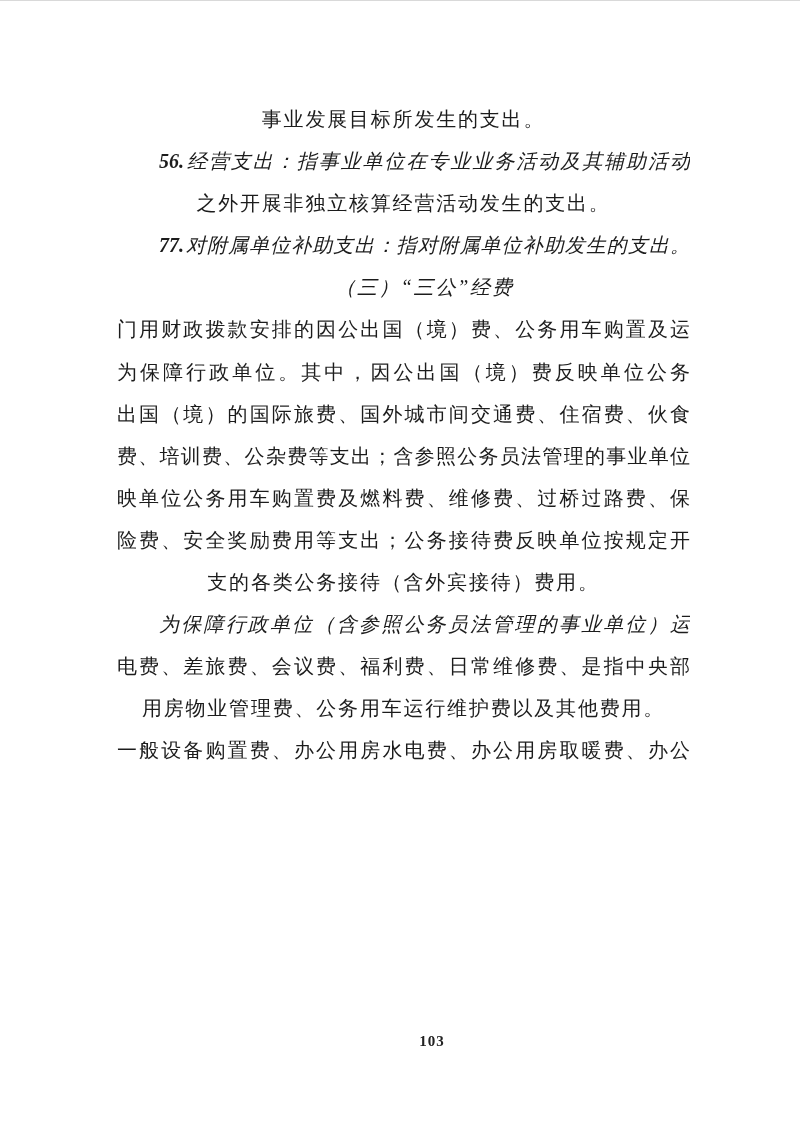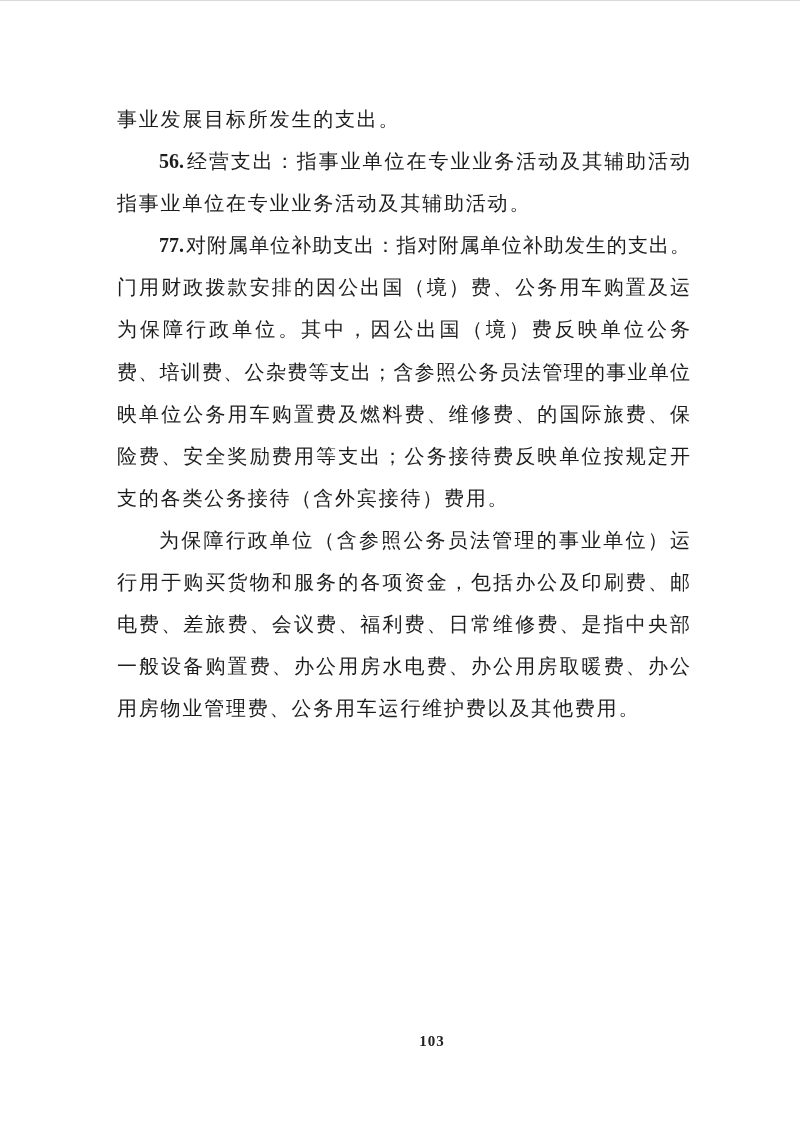--- a/index.html
+++ b/index.html
@@ -25,31 +25,32 @@
     position: absolute;
     left: 117px;
     top: 98px;
     width: 573px;
     color: #1c1c1c;
     font-size: 20px;
   }
   .line {
     height: 42.1px;
     line-height: 42.1px;
-    text-align: left;
+    text-align: center;
     letter-spacing: 1.8px;
     overflow: hidden;
   }
   .line.justify {
     text-align: justify;
     text-align-last: justify;
     letter-spacing: 0;
   }
   .line.indent {
     padding-left: 42px;
+    font-style: italic;
   }
   .num-prefix {
     font-weight: bold;
     font-family: "Liberation Serif", serif;
     letter-spacing: 0;
     padding-right: 1px;
   }
   .page-number {
     position: absolute;
     top: 1033px;
@@ -65,28 +66,29 @@
   }
 </style>
 </head>
 <body>
 
 <div class="page">
   <div class="top-edge"></div>
   <div class="doc-body" id="doc-lines">
       <div class="line">事业发展目标所发生的支出。</div>
       <div class="line indent justify"><span class="num-prefix">56.</span>经营支出：指事业单位在专业业务活动及其辅助活动</div>
-      <div class="line">指事业单位在专业业务活动及其辅助活动。</div>
+      <div class="line">之外开展非独立核算经营活动发生的支出。</div>
       <div class="line indent justify"><span class="num-prefix">77.</span>对附属单位补助支出：指对附属单位补助发生的支出。</div>
+      <div class="line indent">（三）“三公”经费</div>
       <div class="line justify">门用财政拨款安排的因公出国（境）费、公务用车购置及运</div>
       <div class="line justify">为保障行政单位。其中，因公出国（境）费反映单位公务</div>
+      <div class="line justify">出国（境）的国际旅费、国外城市间交通费、住宿费、伙食</div>
       <div class="line justify">费、培训费、公杂费等支出；含参照公务员法管理的事业单位</div>
-      <div class="line justify">映单位公务用车购置费及燃料费、维修费、的国际旅费、保</div>
+      <div class="line justify">映单位公务用车购置费及燃料费、维修费、过桥过路费、保</div>
       <div class="line justify">险费、安全奖励费用等支出；公务接待费反映单位按规定开</div>
       <div class="line">支的各类公务接待（含外宾接待）费用。</div>
       <div class="line indent justify">为保障行政单位（含参照公务员法管理的事业单位）运</div>
-      <div class="line justify">行用于购买货物和服务的各项资金，包括办公及印刷费、邮</div>
       <div class="line justify">电费、差旅费、会议费、福利费、日常维修费、是指中央部</div>
+      <div class="line">用房物业管理费、公务用车运行维护费以及其他费用。</div>
       <div class="line justify">一般设备购置费、办公用房水电费、办公用房取暖费、办公</div>
-      <div class="line">用房物业管理费、公务用车运行维护费以及其他费用。</div>
     </div>
   <div class="page-number">103</div>
 </div>
 
 </body></html>

